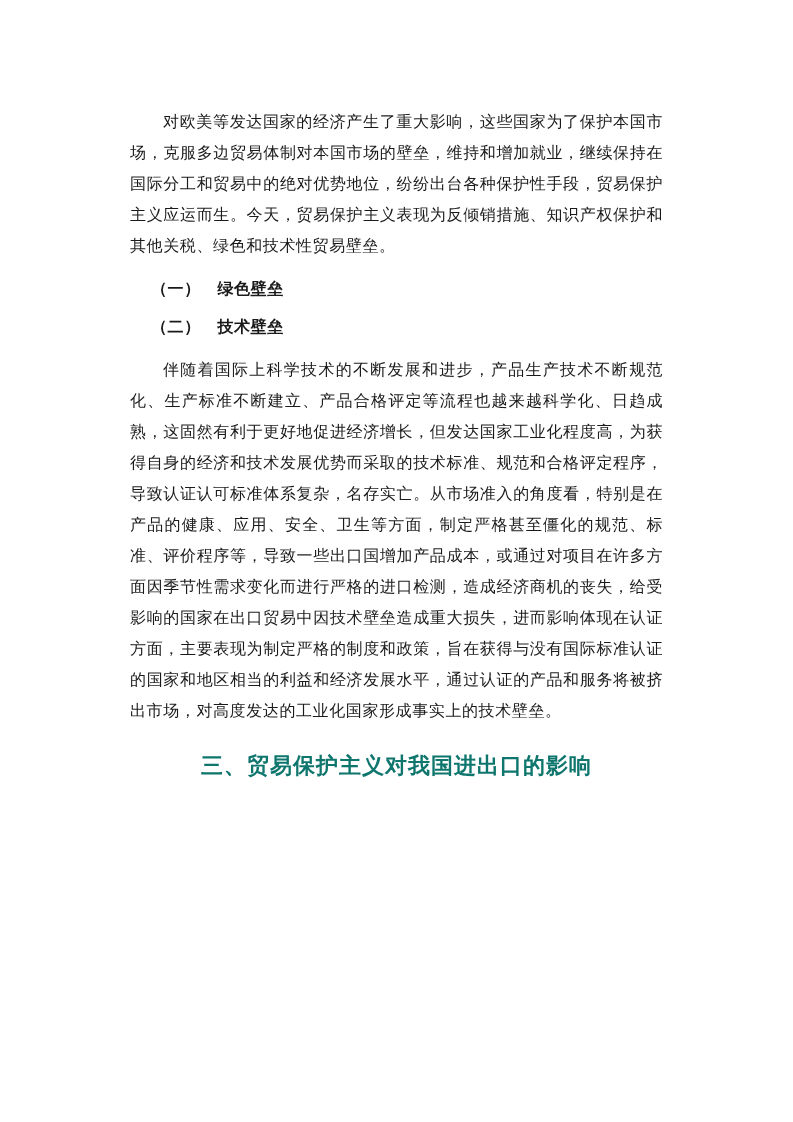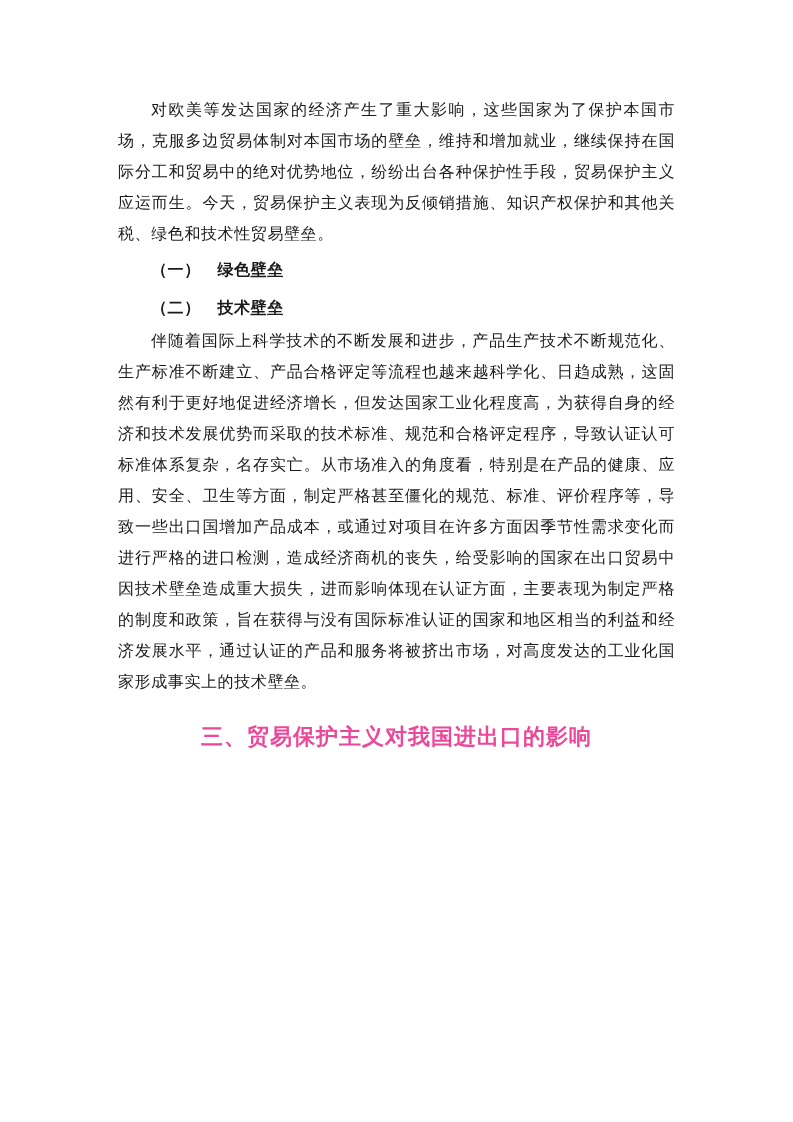--- a/index.html
+++ b/index.html
@@ -16,47 +16,47 @@
     font-family: "Liberation Serif", "DejaVu Serif", serif;
     color: #1a1a1a;
   }
   .content {
     position: absolute;
     left: 118px;
     top: 94px;
     width: 557px;
   }
   .body-para {
-    margin: 0;
+    margin: 12px;
     font-size: 16px;
     line-height: 31px;
     letter-spacing: 0.6px;
     text-align: justify;
     text-justify: inter-character;
     text-indent: 33px;
   }
   .sub-heading {
     margin: 7px 0 0 0;
     font-size: 16px;
     line-height: 31px;
     letter-spacing: 0.6px;
     font-weight: bold;
     text-indent: 33px;
-    font-family: Liberation Mono, monospace;
+    font-family: Liberation Serif, serif;
   }
   .chapter-heading {
     margin: 20px 0 0 0;
     font-size: 22px;
     line-height: 40px;
     font-weight: bold;
     text-align: center;
     text-indent: 0;
     letter-spacing: 1px;
     font-family: "Liberation Sans", "DejaVu Sans", sans-serif;
-    color: #ec4899;
+    color: #0f766e;
   }
 </style>
 </head>
 <body>
 
 <div class="page">
   <div class="content">
 
     <p class="body-para">对欧美等发达国家的经济产生了重大影响，这些国家为了保护本国市场，克服多边贸易体制对本国市场的壁垒，维持和增加就业，继续保持在国际分工和贸易中的绝对优势地位，纷纷出台各种保护性手段，贸易保护主义应运而生。今天，贸易保护主义表现为反倾销措施、知识产权保护和其他关税、绿色和技术性贸易壁垒。</p>
 

